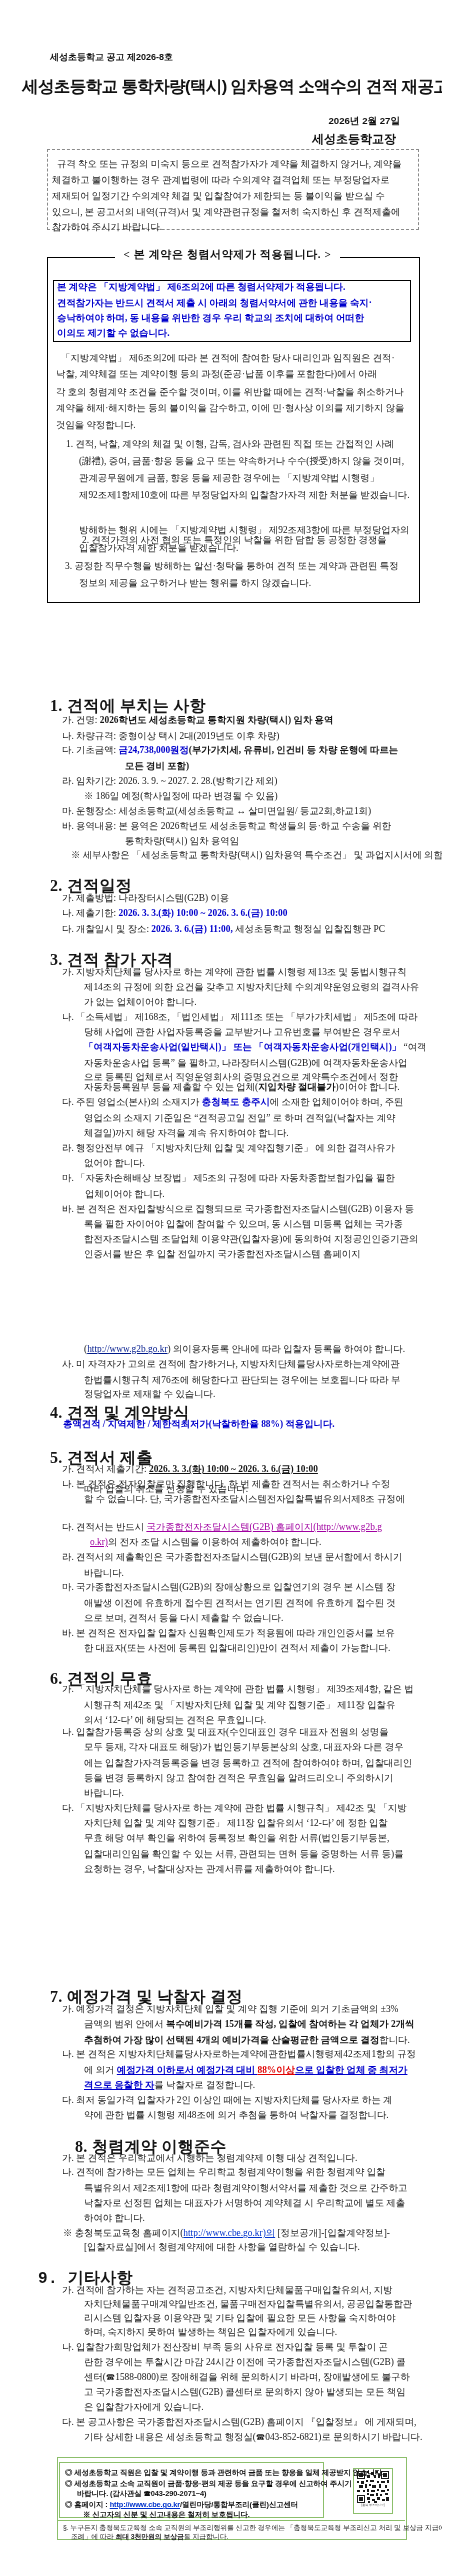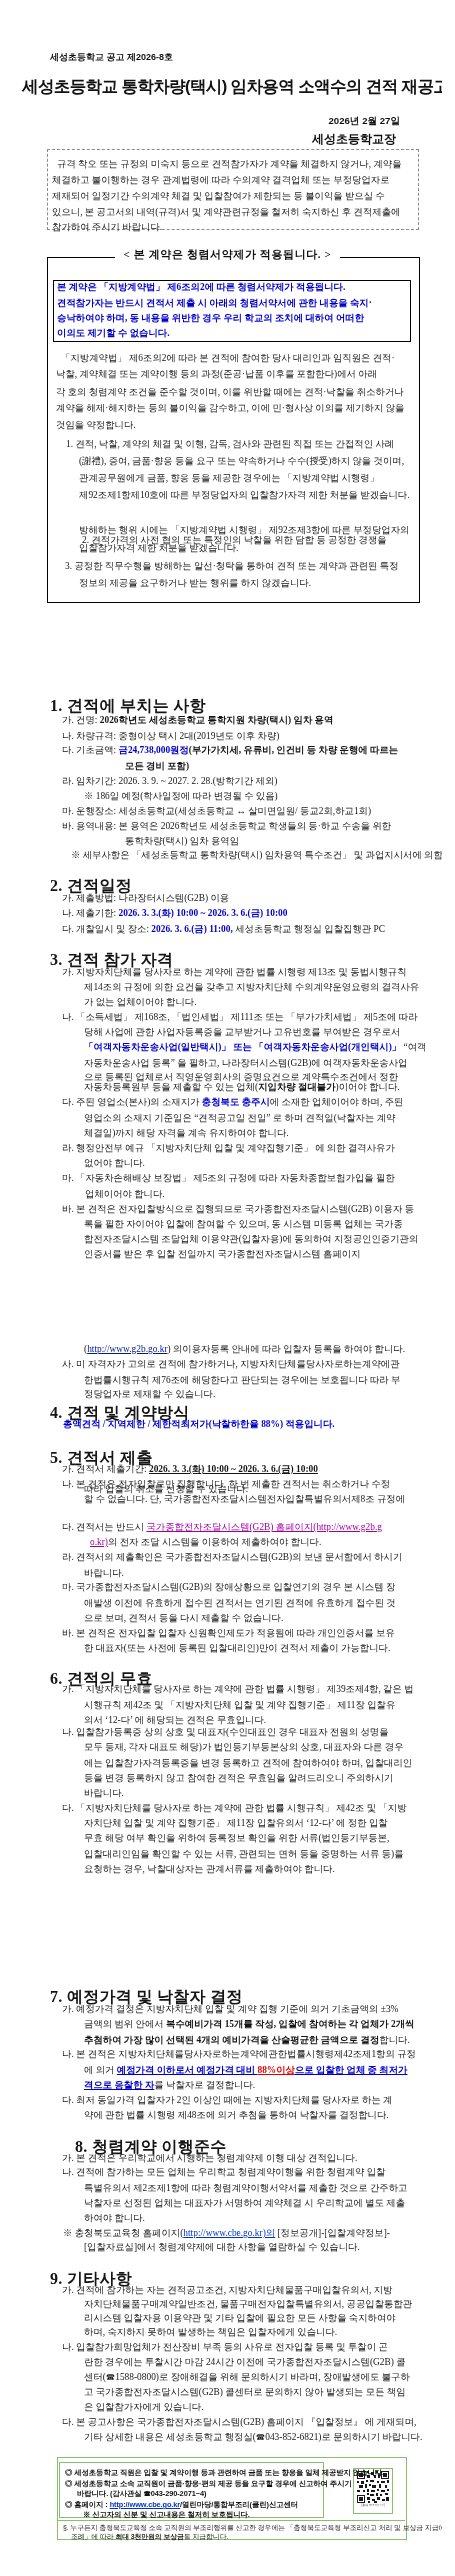--- a/index.html
+++ b/index.html
@@ -233,21 +233,21 @@
       <div class="dl" style="left: 62px; top: 2095px;"><span class="s-n">다. 최저 동일가격 입찰자가 2인 이상인 때에는 지방자치단체를 당사자로 하는 계</span></div>
       <div class="dl" style="left: 84px; top: 2110px;"><span class="s-n">약에 관한 법률 시행령 제48조에 의거 추첨을 통하여 낙찰자를 결정합니다.</span></div>
       <div class="dl h" style="left: 43px; top: 2137px; padding-left: 32px;"><span class="s-b">8. 청렴계약 이행준수</span></div>
       <div class="dl" style="left: 62px; top: 2153px;"><span class="s-n">가. 본 견적은 우리학교에서 시행하는 청렴계약제 이행 대상 견적입니다.</span></div>
       <div class="dl" style="left: 62px; top: 2167px;"><span class="s-n">나. 견적에 참가하는 모든 업체는 우리학교 청렴계약이행을 위한 청렴계약 입찰</span></div>
       <div class="dl" style="left: 84px; top: 2183px;"><span class="s-n">특별유의서 제2조제1항에 따라 청렴계약이행서약서를 제출한 것으로 간주하고</span></div>
       <div class="dl" style="left: 84px; top: 2198px;"><span class="s-n">낙찰자로 선정된 업체는 대표자가 서명하여 계약체결 시 우리학교에 별도 제출</span></div>
       <div class="dl" style="left: 84px; top: 2213px;"><span class="s-n">하여야 합니다.</span></div>
       <div class="dl" style="left: 63px; top: 2228px;"><span class="s-n">※ 충청북도교육청  홈페이지(</span><span class="s-lk">http://www.cbe.go.kr)의</span><span class="s-n">  [정보공개]-[입찰계약정보]-</span></div>
       <div class="dl" style="left: 84px; top: 2242px;"><span class="s-n">[입찰자료실]에서 청렴계약제에 대한 사항을 열람하실 수 있습니다.</span></div>
-      <div class="dl h" style="left: 50px; top: 2269px;"><span class="s-b">9. 기타사항</span></div>
+      <div class="dl h" style="left: 38px; top: 2269px; font-family: Liberation Mono, monospace;"><span class="s-b">9. 기타사항</span></div>
       <div class="dl" style="left: 62px; top: 2285px;"><span class="s-n">가. 견적에 참가하는 자는 견적공고조건, 지방자치단체물품구매입찰유의서, 지방</span></div>
       <div class="dl" style="left: 84px; top: 2299px;"><span class="s-n">자치단체물품구매계약일반조건, 물품구매전자입찰특별유의서, 공공입찰통합관</span></div>
       <div class="dl" style="left: 84px; top: 2313px;"><span class="s-n">리시스템 입찰자용 이용약관 및 기타 입찰에 필요한 모든 사항을 숙지하여야</span></div>
       <div class="dl" style="left: 84px; top: 2327px;"><span class="s-n">하며, 숙지하지 못하여 발생하는 책임은 입찰자에게 있습니다.</span></div>
       <div class="dl" style="left: 62px; top: 2342px;"><span class="s-n">나. 입찰참가희망업체가 전산장비 부족 등의 사유로 전자입찰 등록 및 투찰이 곤</span></div>
       <div class="dl" style="left: 84px; top: 2357px;"><span class="s-n">란한 경우에는 투찰시간 마감 24시간 이전에 국가종합전자조달시스템(G2B) 콜</span></div>
       <div class="dl" style="left: 84px; top: 2372px;"><span class="s-n">센터(☎1588-0800)로 장애해결을 위해 문의하시기 바라며, 장애발생에도 불구하</span></div>
       <div class="dl" style="left: 84px; top: 2387px;"><span class="s-n">고 국가종합전자조달시스템(G2B) 콜센터로 문의하지 않아 발생되는 모든 책임</span></div>
       <div class="dl" style="left: 84px; top: 2402px;"><span class="s-n">은 입찰참가자에게 있습니다.</span></div>
       <div class="dl" style="left: 62px; top: 2417px; text-align: right;"><span class="s-n">다. 본 공고사항은 국가종합전자조달시스템(G2B)  홈페이지 『입찰정보』 에  게재되며,</span></div>

